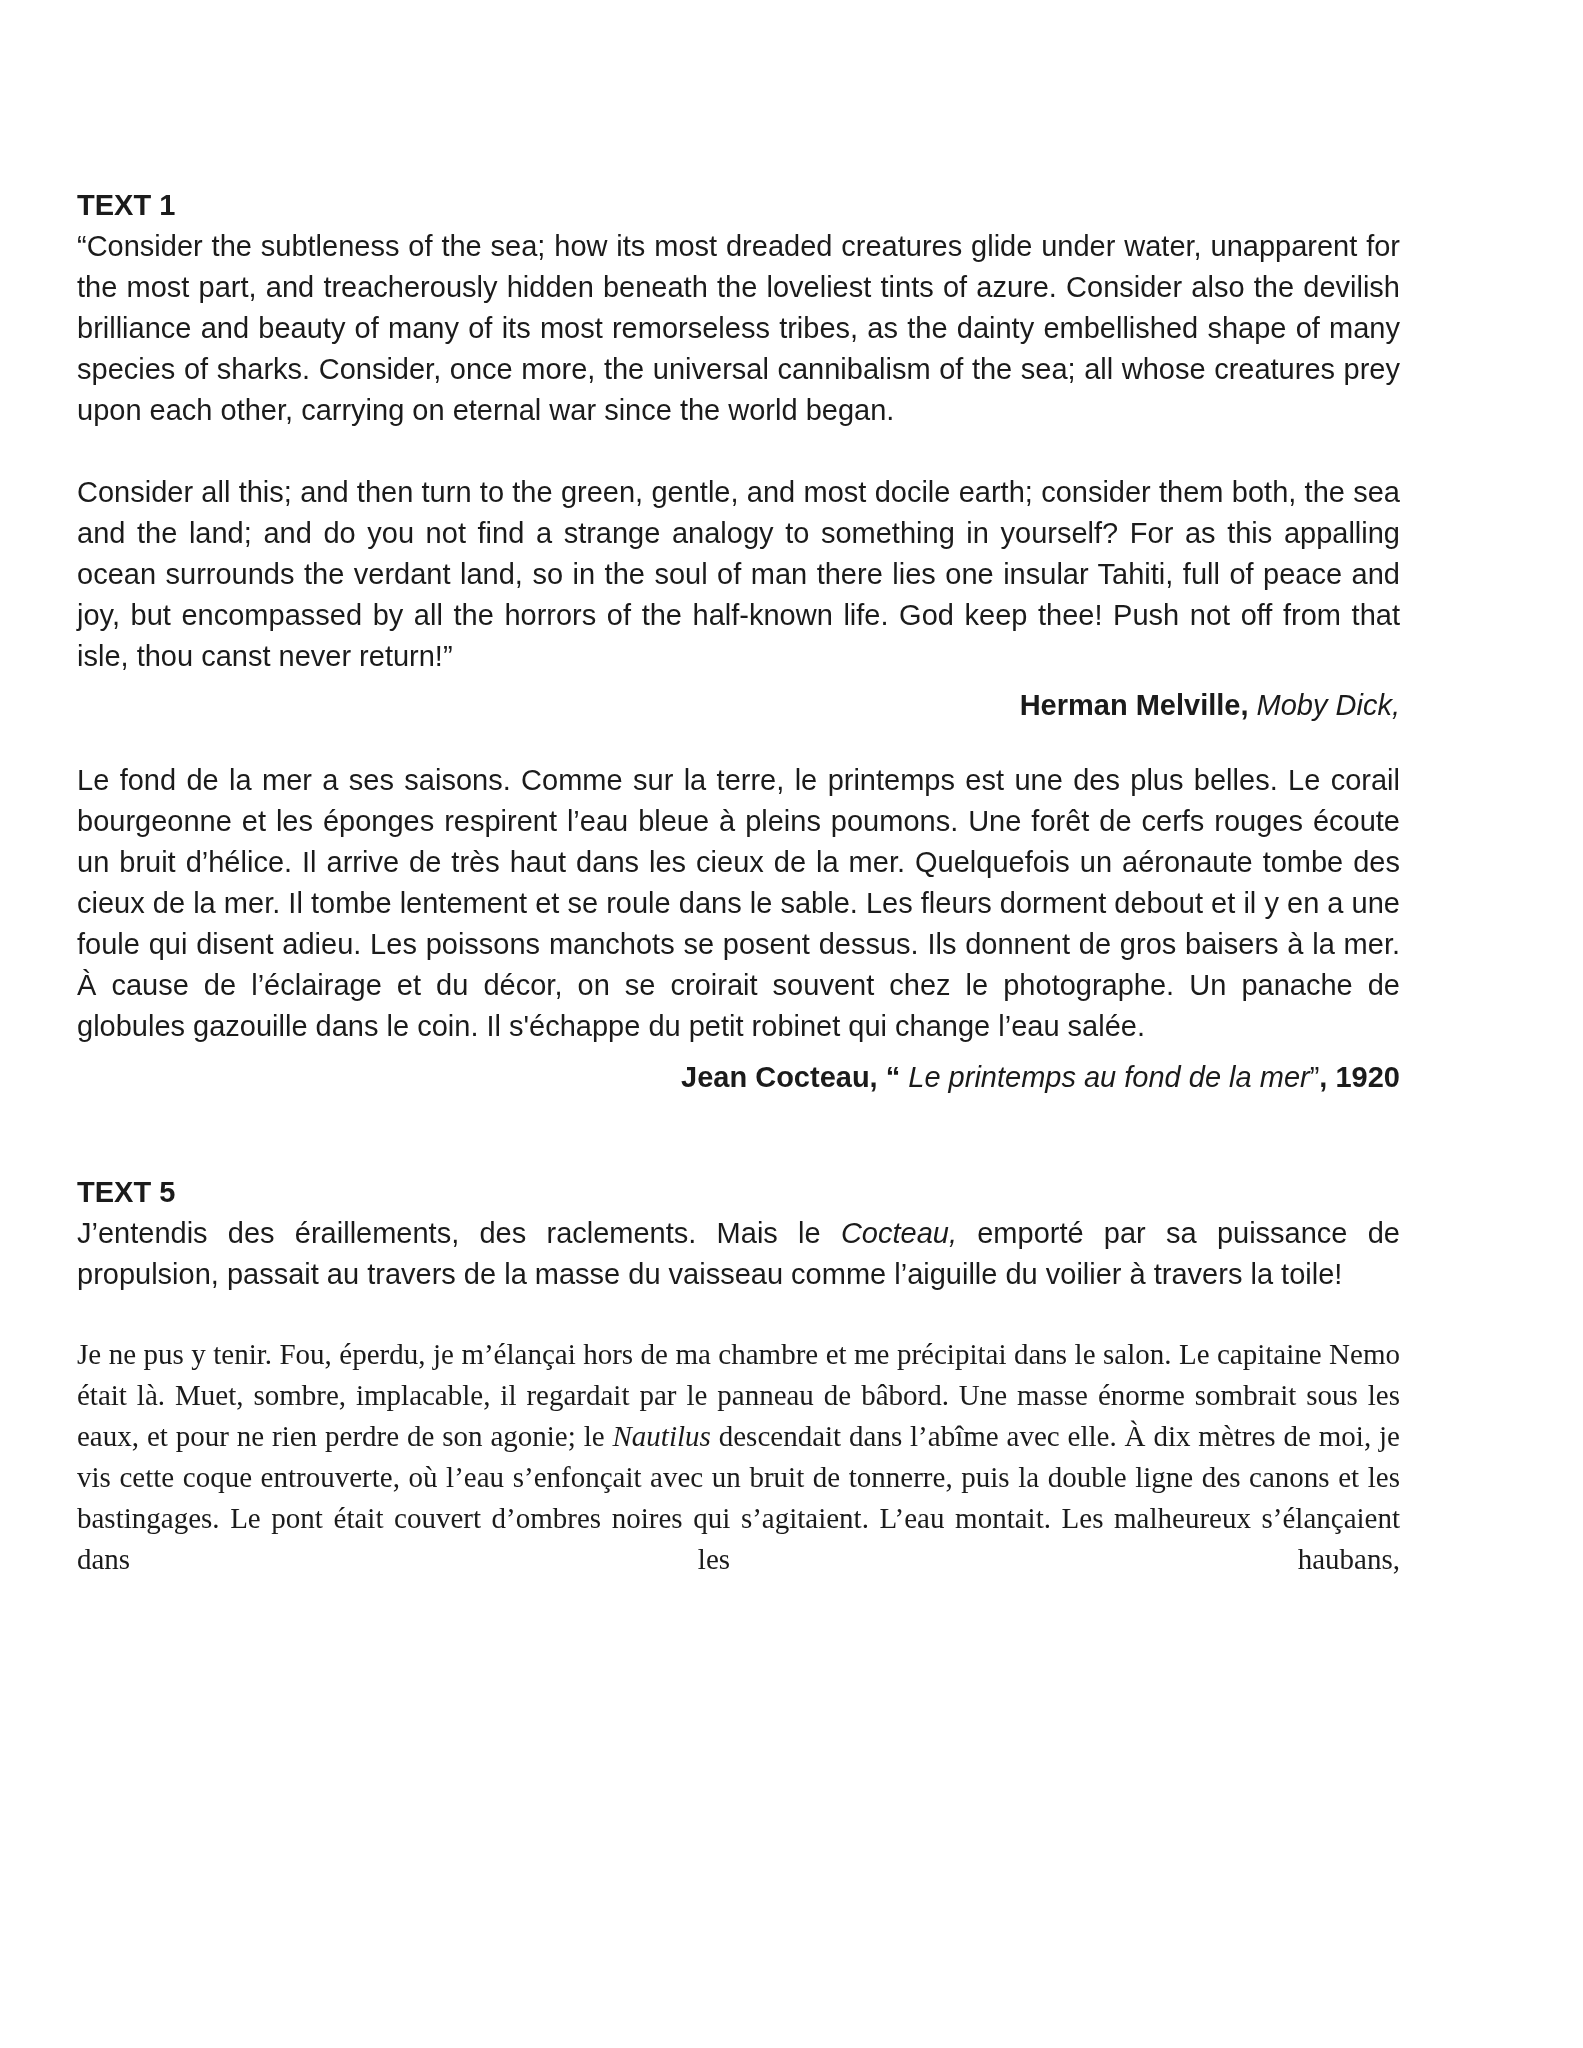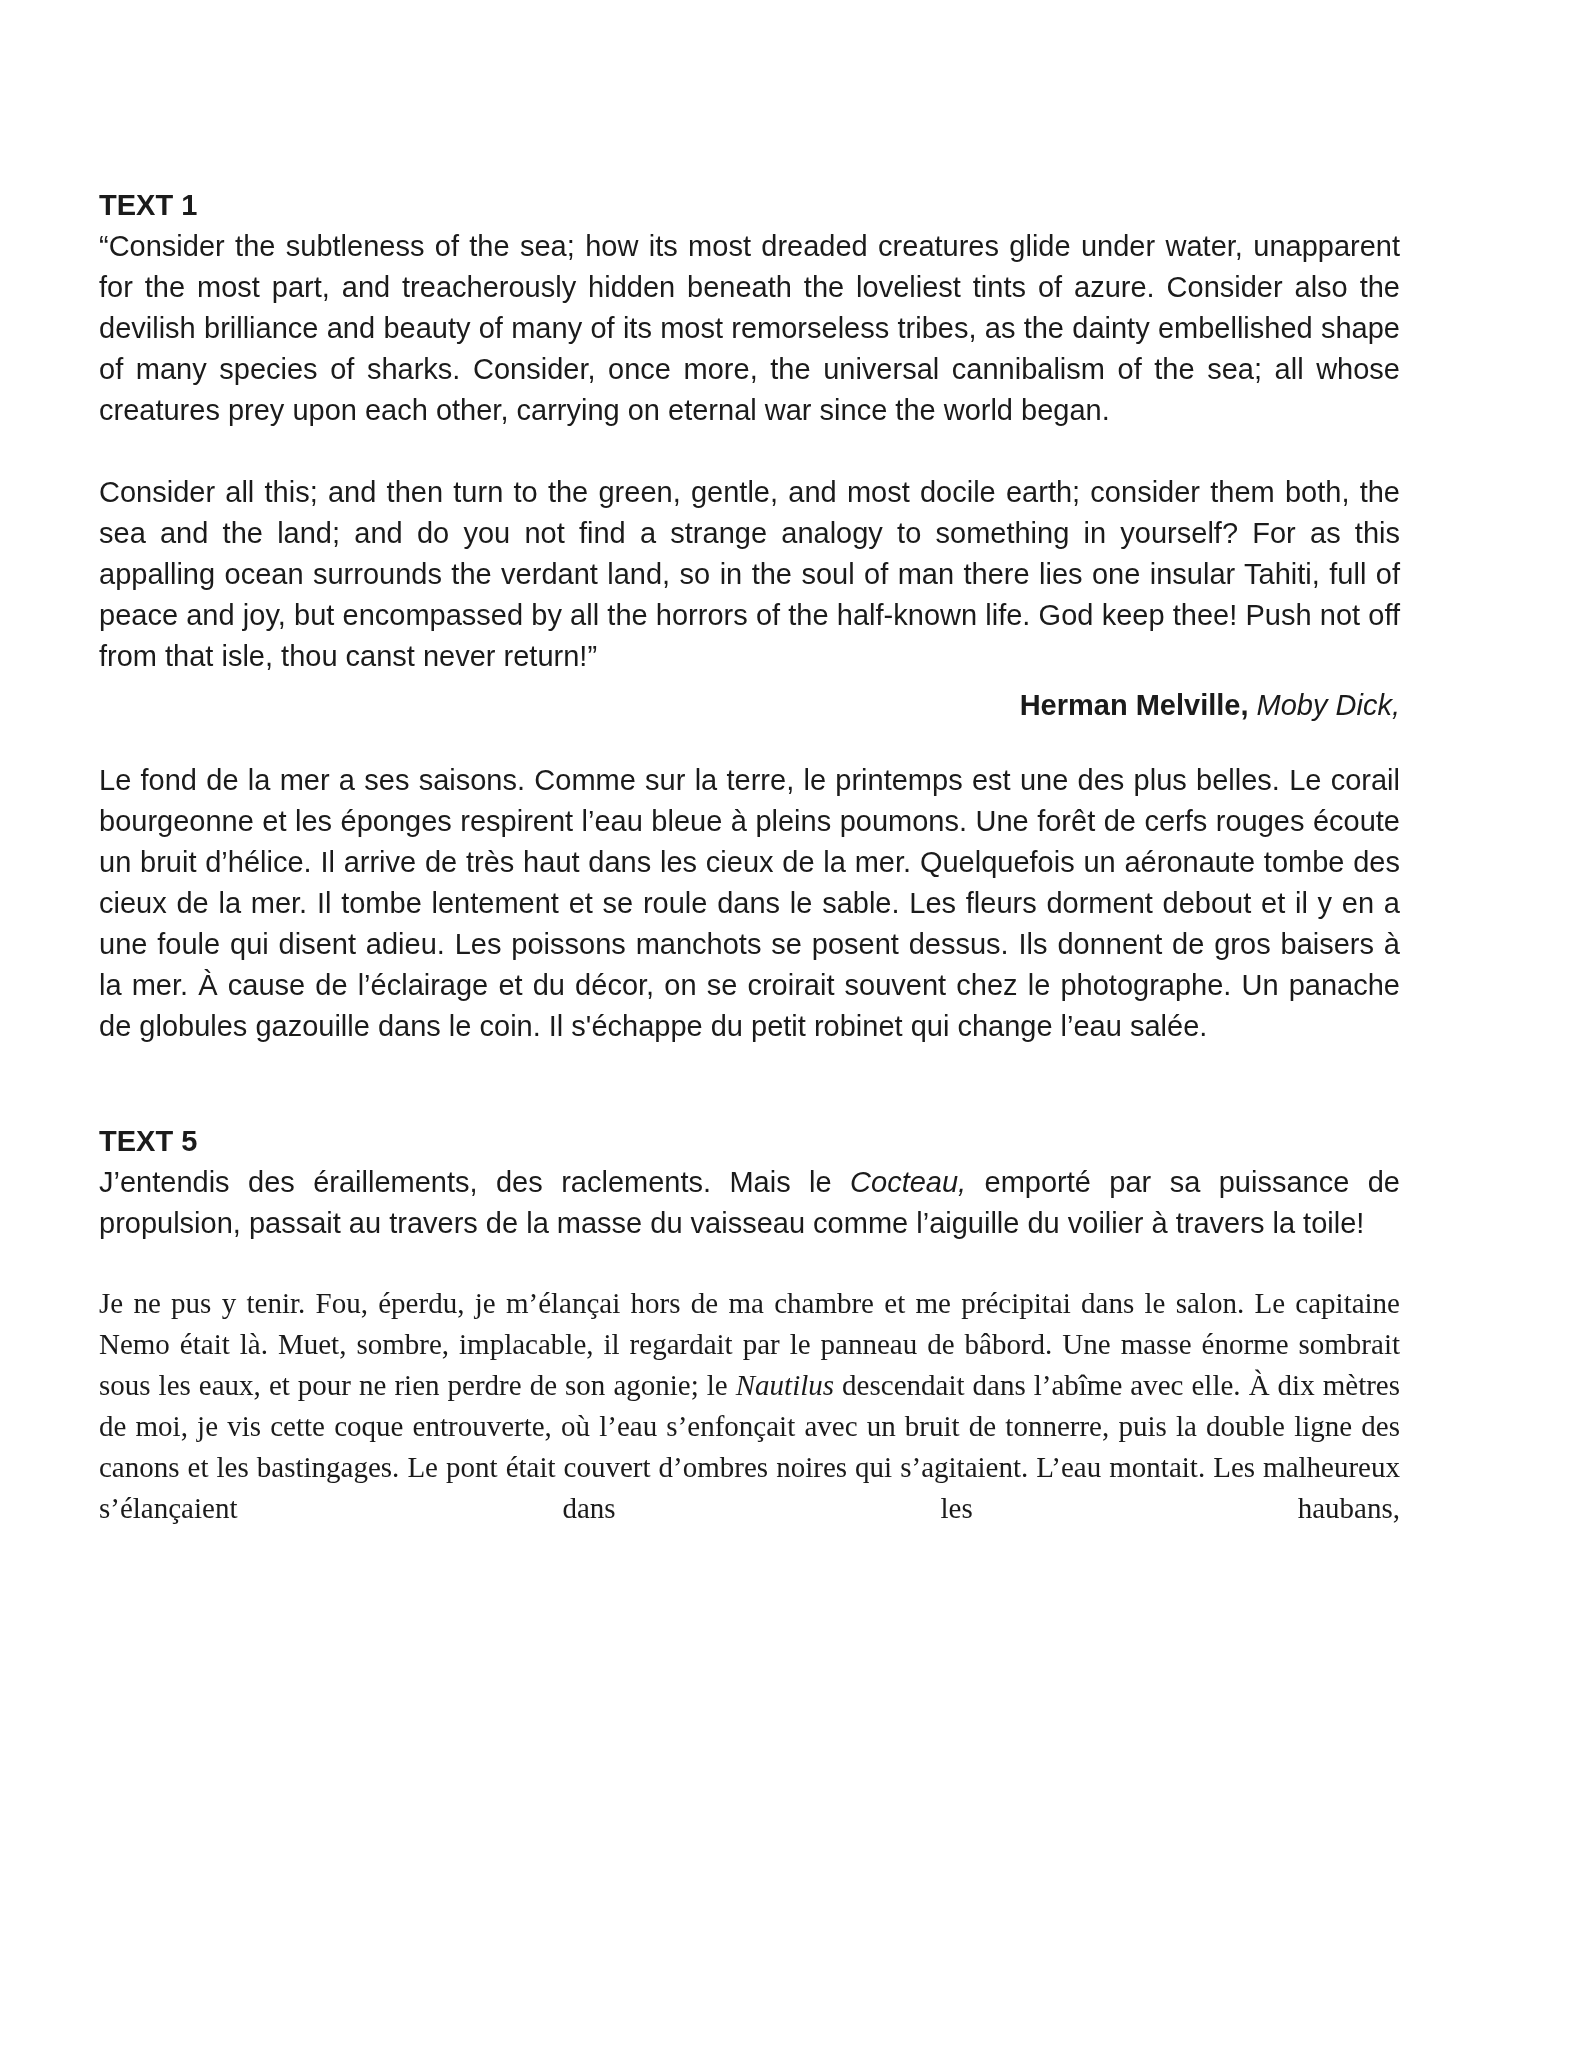--- a/index.html
+++ b/index.html
@@ -7,21 +7,21 @@
     padding: 0;
     background: #ffffff;
   }
   .page {
     position: relative;
     width: 1583px;
     height: 2048px;
     margin: 0 auto;
     background: #ffffff;
     box-sizing: border-box;
-    padding: 185px 183px 0 99px;
+    padding: 185px 183px 0 77px;
     font-family: "Liberation Sans", sans-serif;
     font-size: 29px;
     line-height: 41px;
     color: #1b1b1b;
     overflow: hidden;
   }
   .heading {
     font-weight: bold;
     font-size: 29px;
     line-height: 41px;
@@ -51,20 +51,21 @@
 
   <section class="section-text1">
     <p class="heading">TEXT 1</p>
     <p class="para">“Consider the subtleness of the sea; how its most dreaded creatures glide under water, unapparent for the most part, and treacherously hidden beneath the loveliest tints of azure. Consider also the devilish brilliance and beauty of many of its most remorseless tribes, as the dainty embellished shape of many species of sharks. Consider, once more, the universal cannibalism of the sea; all whose creatures prey upon each other, carrying on eternal war since the world began.</p>
     <p class="para blank-before">Consider all this; and then turn to the green, gentle, and most docile earth; consider them both, the sea and the land; and do you not find a strange analogy to something in yourself? For as this appalling ocean surrounds the verdant land, so in the soul of man there lies one insular Tahiti, full of peace and joy, but encompassed by all the horrors of the half-known life. God keep thee! Push not off from that isle, thou canst never return!”</p>
     <p class="attribution"><span class="b">Herman Melville,</span><span class="i"> Moby Dick,</span></p>
   </section>
 
   <section class="section-text2">
     <p class="para">Le fond de la mer a ses saisons. Comme sur la terre, le printemps est une des plus belles. Le corail bourgeonne et les éponges respirent l’eau bleue à pleins poumons. Une forêt de cerfs rouges écoute un bruit d’hélice. Il arrive de très haut dans les cieux de la mer. Quelquefois un aéronaute tombe des cieux de la mer. Il tombe lentement et se roule dans le sable. Les fleurs dorment debout et il y en a une foule qui disent adieu. Les poissons manchots se posent dessus. Ils donnent de gros baisers à la mer. À cause de l’éclairage et du décor, on se croirait souvent chez le photographe. Un panache de globules gazouille dans le coin. Il s'échappe du petit robinet qui change l’eau salée.</p>
+    <p class="attribution cocteau"><span class="b">Jean Cocteau, “</span><span class="i"> Le printemps au fond de la mer</span><span>”</span><span class="b">, 1920</span></p>
   </section>
 
   <section class="section-text3">
     <p class="heading">TEXT 5</p>
     <p class="para"><span>J’entendis des éraillements, des raclements. Mais le </span><span class="i">Cocteau,</span><span> emporté par sa puissance de propulsion, passait au travers de la masse du vaisseau comme l’aiguille du voilier à travers la toile!</span></p>
     <p class="para gap-before justify-last"><span>Je ne pus y tenir. Fou, éperdu, je m’élançai hors de ma chambre et me précipitai dans le salon. Le capitaine Nemo était là. Muet, sombre, implacable, il regardait par le panneau de bâbord. Une masse énorme sombrait sous les eaux, et pour ne rien perdre de son agonie; le </span><span class="i">Nautilus</span><span> descendait dans l’abîme avec elle. À dix mètres de moi, je vis cette coque entrouverte, où l’eau s’enfonçait avec un bruit de tonnerre, puis la double ligne des canons et les bastingages. Le pont était couvert d’ombres noires qui s’agitaient. L’eau montait. Les malheureux s’élançaient dans les haubans,</span></p>
   </section>
 
 </div>
 

